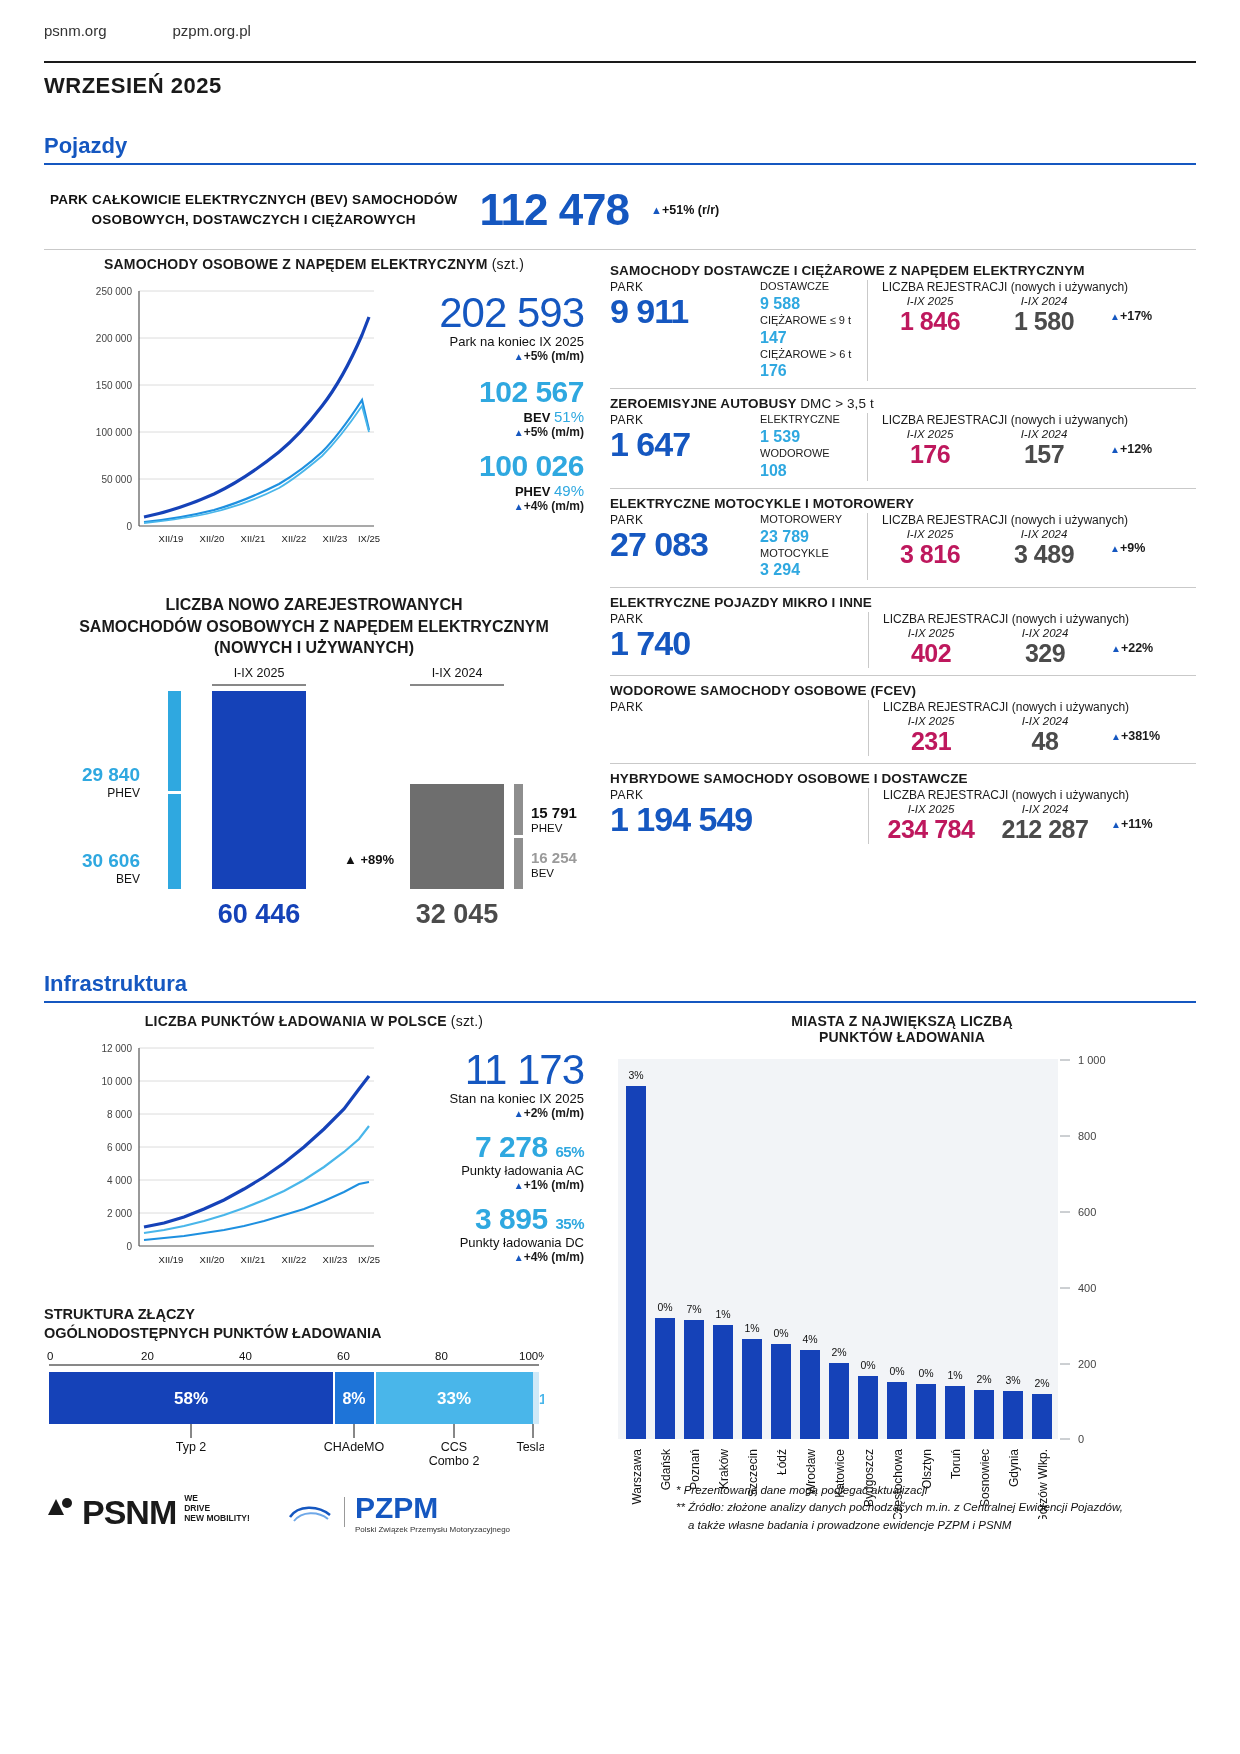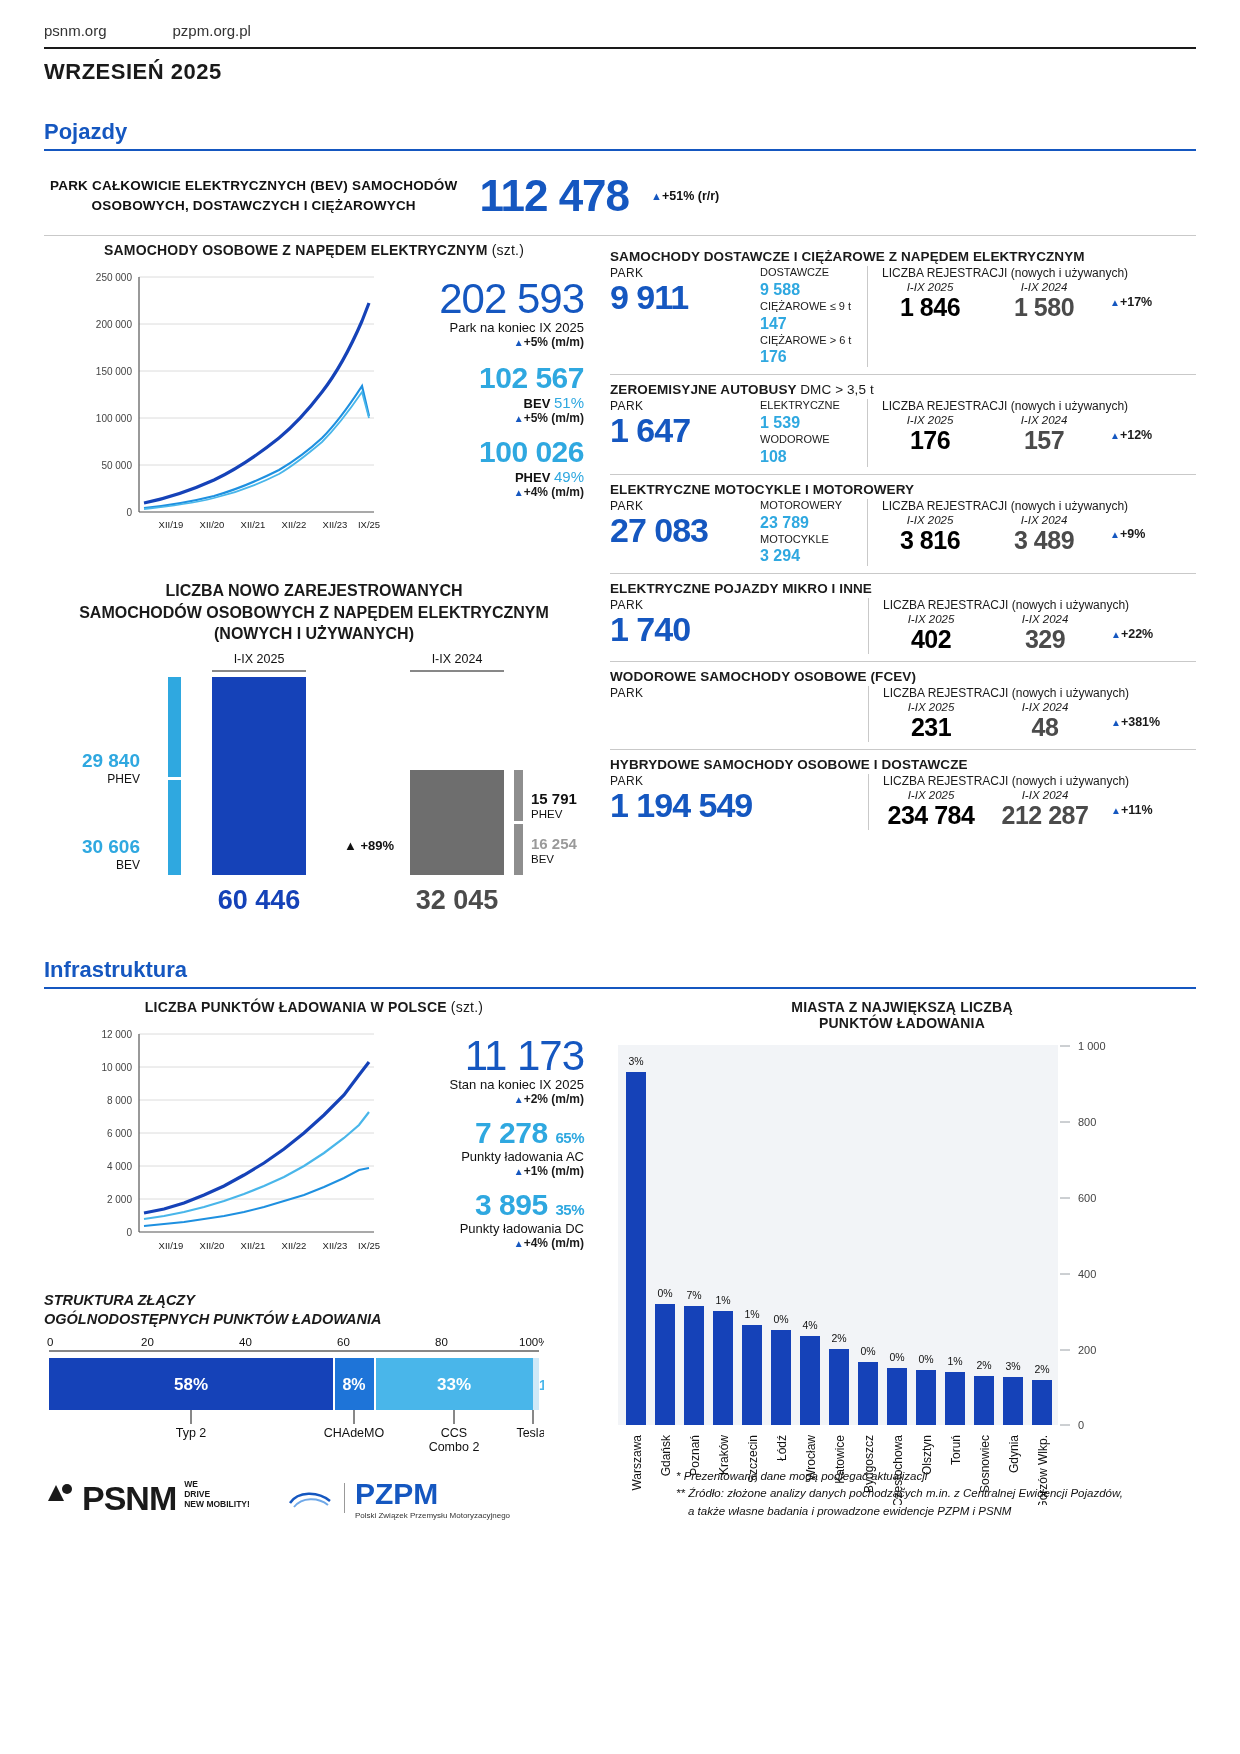--- a/index.html
+++ b/index.html
@@ -4,21 +4,21 @@
 <style>
   * { box-sizing: border-box; margin:0; padding:0; }
   body {
     width:1240px; height:1754px;
     font-family:"Liberation Sans", sans-serif;
     background:#ffffff; color:#1a1a1a;
     position:relative;
   }
   .page { padding:22px 44px 0 44px; }
   
-  .toplinks { display:flex; gap:66px; font-size:15px; color:#333; padding-bottom:8px; }
+  .toplinks { display:flex; gap:66px; font-size:15px; color:#333; padding-bottom:22px; }
   .rule { height:2px; background:#1a1a1a; }
   .title-row { display:flex; align-items:flex-end; justify-content:space-between; padding:10px 0 14px 0; }
   .title { font-size:58px; font-weight:bold; letter-spacing:-1px; }
   .title .blue { color:#1557c0; }
   .month { font-size:22px; font-weight:bold; letter-spacing:0.5px; padding-bottom:10px; }
   .section-title { color:#1557c0; font-size:22px; font-weight:bold; margin:10px 0 4px 0; }
   .section-rule { height:2px; background:#1557c0; margin-bottom:10px;}
   
   .bev-total { display:flex; align-items:center; gap:22px; padding:10px 0 6px 6px; }
   .bev-label { font-size:13.5px; font-weight:bold; letter-spacing:0.2px; line-height:1.5; text-align:center; color:#111;}
@@ -55,28 +55,28 @@
   .pk-lab { font-size:12px; letter-spacing:0.4px; }
   .pk-num { font-size:34px; font-weight:bold; color:#1557c0; letter-spacing:-1px; line-height:1.05;}
   .breakdown { width:108px; font-size:11px; border-right:1px solid #c9c9c9; padding-right:8px; line-height:1.25;}
   .breakdown .v { color:#2fa8e0; font-size:16px; font-weight:bold; }
   .regs { flex:1; padding-left:14px; }
   .regs-head { font-size:12px; }
   .regs-head .lt{font-weight:normal;}
   .regs-cols { display:flex; align-items:baseline; gap:18px; margin-top:1px;}
   .regs-col { text-align:center; min-width:96px;}
   .regs-period { font-size:11.5px; font-style:italic; }
-  .regs-val { font-size:25px; font-weight:bold; color:#000000; letter-spacing:-0.5px;}
+  .regs-val { font-size:25px; font-weight:bold; color:#be185d; letter-spacing:-0.5px;}
   .regs-val.grey { color:#4b4b4b; }
   .regs-delta { font-size:12.5px; font-weight:bold; align-self:center;}
   .regs-delta .tri{color:#1557c0; font-size:10px;}
   
   .infra-cols { display:flex; gap:24px; }
   
-  .conn-title { font-size:14.5px; font-weight:bold; line-height:1.35; margin-bottom:6px;font-style:italic;}
+  .conn-title { font-size:14.5px; font-weight:bold; line-height:1.35; margin-bottom:6px;}
   
   .citywrap { position:relative; }
   .footnote { font-size:11.5px; font-style:italic; color:#111; line-height:1.5;}
   .footer { display:flex; align-items:center; gap:38px; padding:10px 0 0 0;}
   .psnm { font-size:34px; font-weight:bold; letter-spacing:-1px; color:#1a1a1a;}
   .psnm-sub { font-size:8.5px; font-weight:bold; line-height:1.2;}
   .pzpm { font-size:30px; font-weight:bold; color:#1557c0; letter-spacing:0px;}
   .pzpm-sub{ font-size:8px; color:#333;}
   svg text { font-family:"Liberation Sans", sans-serif; }
 </style>

